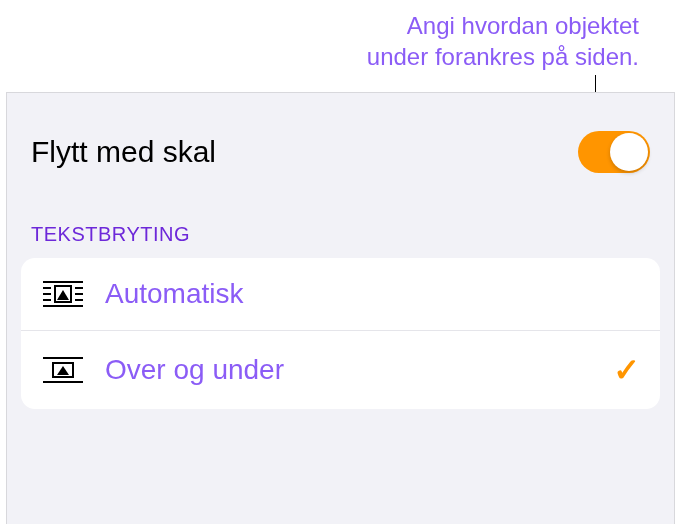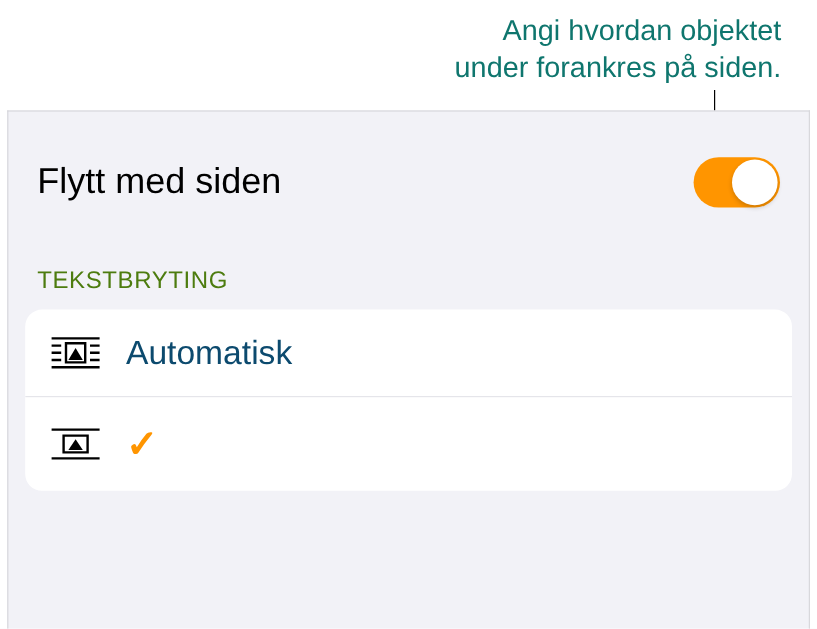--- a/index.html
+++ b/index.html
@@ -10,24 +10,24 @@
     body {
       font-family: -apple-system, BlinkMacSystemFont, "Helvetica Neue", sans-serif;
       background: #ffffff;
       width: 681px;
       height: 524px;
       position: relative;
     }
     .callout {
       position: absolute;
       top: 10px;
-      right: 30px;
+      right: 42px;
       text-align: right;
       font-size: 24px;
-      color: #0f766e;
+      color: #8b5cf6;
       line-height: 1.3;
     }
     .callout-line {
       position: absolute;
       top: 75px;
       right: 85px;
       width: 1px;
       height: 52px;
       background: #000;
     }
@@ -67,21 +67,21 @@
       top: 2px;
       right: 2px;
       width: 38px;
       height: 38px;
       background: #fff;
       border-radius: 50%;
       box-shadow: 0 2px 4px rgba(0,0,0,0.2);
     }
     .section-header {
       font-size: 20px;
-      color: #4d7c0f;
+      color: #6d28d9;
       letter-spacing: 0.5px;
       padding: 0 24px;
       margin-bottom: 12px;
       text-transform: uppercase;
     }
     .list {
       background: #fff;
       margin: 0 14px;
       border-radius: 14px;
       overflow: hidden;
@@ -97,41 +97,41 @@
       border-bottom: none;
     }
     .list-icon {
       width: 44px;
       height: 32px;
       margin-right: 20px;
       flex-shrink: 0;
     }
     .list-label {
       font-size: 28px;
-      color: #0c4a6e;
+      color: #8b5cf6;
       flex: 1;
     }
     .checkmark {
       font-size: 32px;
       color: #ff9500;
       font-weight: bold;
     }
   </style>
 </head>
 <body>
 
 <div class="callout">
   <div>Angi hvordan objektet</div>
   <div>under forankres på siden.</div>
 </div>
 <div class="callout-line"></div>
 
 <div class="panel">
   <div class="toggle-row">
-    <div class="toggle-label">Flytt med siden</div>
+    <div class="toggle-label">Flytt med skal</div>
     <div class="toggle">
       <div class="toggle-knob"></div>
     </div>
   </div>
 
   <div class="section-header">TEKSTBRYTING</div>
 
   <div class="list">
     <div class="list-item">
       <div class="list-icon">
@@ -154,16 +154,17 @@
 
     <div class="list-item">
       <div class="list-icon">
         <svg viewBox="0 0 44 32" fill="none" stroke="#000" stroke-width="2">
           <line x1="2" y1="4" x2="42" y2="4"></line>
           <path d="M12 9 L32 9 L32 23 L12 23 Z" fill="none"></path>
           <path d="M16 21 L22 12 L28 21 Z" fill="#000" stroke="none"></path>
           <line x1="2" y1="28" x2="42" y2="28"></line>
         </svg>
       </div>
+      <div class="list-label">Over og under</div>
       <div class="checkmark">✓</div>
     </div>
   </div>
 </div>
 
 </body></html>

